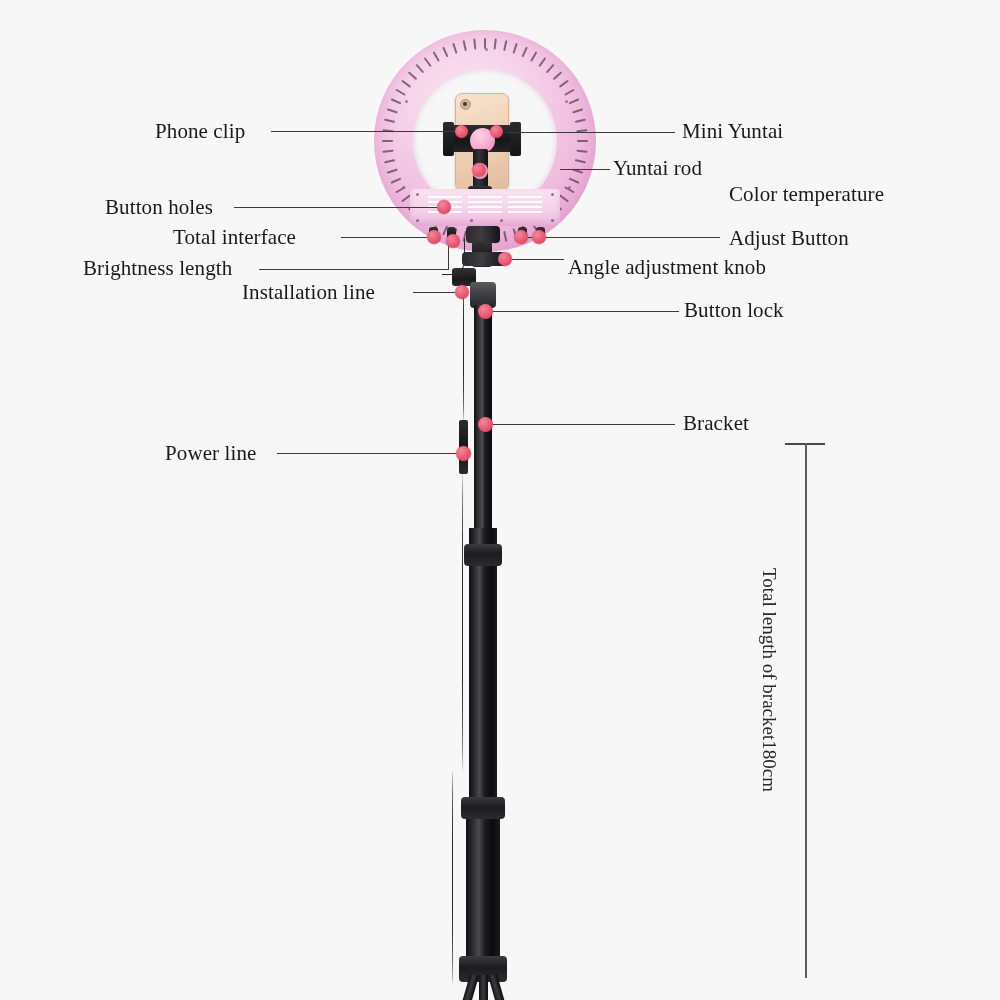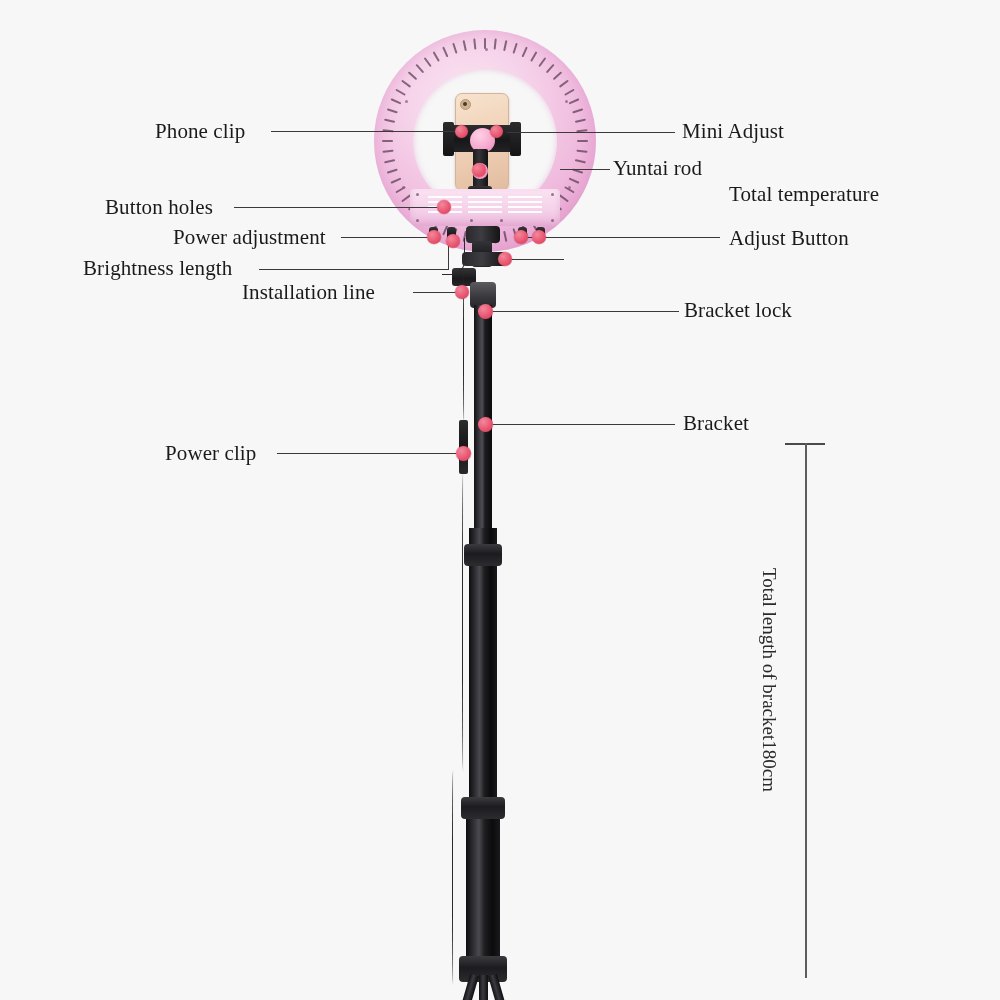--- a/index.html
+++ b/index.html
@@ -362,29 +362,30 @@
   <div class="dot" style="left:446px; top:234px; width:14px; height:14px;"></div>
   <div class="dot" style="left:514px; top:230px; width:14px; height:14px;"></div>
   <div class="dot" style="left:532px; top:230px; width:14px; height:14px;"></div>
   <div class="dot" style="left:498px; top:252px; width:14px; height:14px;"></div>
   <div class="dot" style="left:455px; top:285px; width:14px; height:14px;"></div>
   <div class="dot" style="left:478px; top:304px; width:15px; height:15px;"></div>
   <div class="dot" style="left:478px; top:417px; width:15px; height:15px;"></div>
   <div class="dot" style="left:456px; top:446px; width:15px; height:15px;"></div>
 
   <div class="label left" style="left:155px; top:121px;">Phone clip</div>
-  <div class="label right" style="left:682px; top:121px;">Mini Adjust</div>
+  <div class="label right" style="left:682px; top:121px;">Mini Yuntai</div>
   <div class="label right" style="left:613px; top:158px;">Yuntai rod</div>
-  <div class="label right" style="left:729px; top:184px;">Total temperature</div>
+  <div class="label right" style="left:729px; top:184px;">Color temperature</div>
   <div class="label left" style="left:105px; top:197px;">Button holes</div>
-  <div class="label left" style="left:173px; top:227px;">Power adjustment</div>
+  <div class="label left" style="left:173px; top:227px;">Total interface</div>
   <div class="label right" style="left:729px; top:228px;">Adjust Button</div>
   <div class="label left" style="left:83px; top:258px;">Brightness length</div>
+  <div class="label right" style="left:568px; top:257px;">Angle adjustment knob</div>
   <div class="label left" style="left:242px; top:282px;">Installation line</div>
-  <div class="label right" style="left:684px; top:300px;">Bracket lock</div>
+  <div class="label right" style="left:684px; top:300px;">Button lock</div>
   <div class="label right" style="left:683px; top:413px;">Bracket</div>
-  <div class="label left" style="left:165px; top:443px;">Power clip</div>
+  <div class="label left" style="left:165px; top:443px;">Power line</div>
 
   <div class="dimtick" style="left:785px; top:443px; width:40px;"></div>
   <div class="dimline" style="left:805px; top:443px; height:535px;"></div>
   <div class="vlabel" style="left:780px; top:568px;">Total length of bracket180cm</div>
 
 </div>
 
 </body></html>

